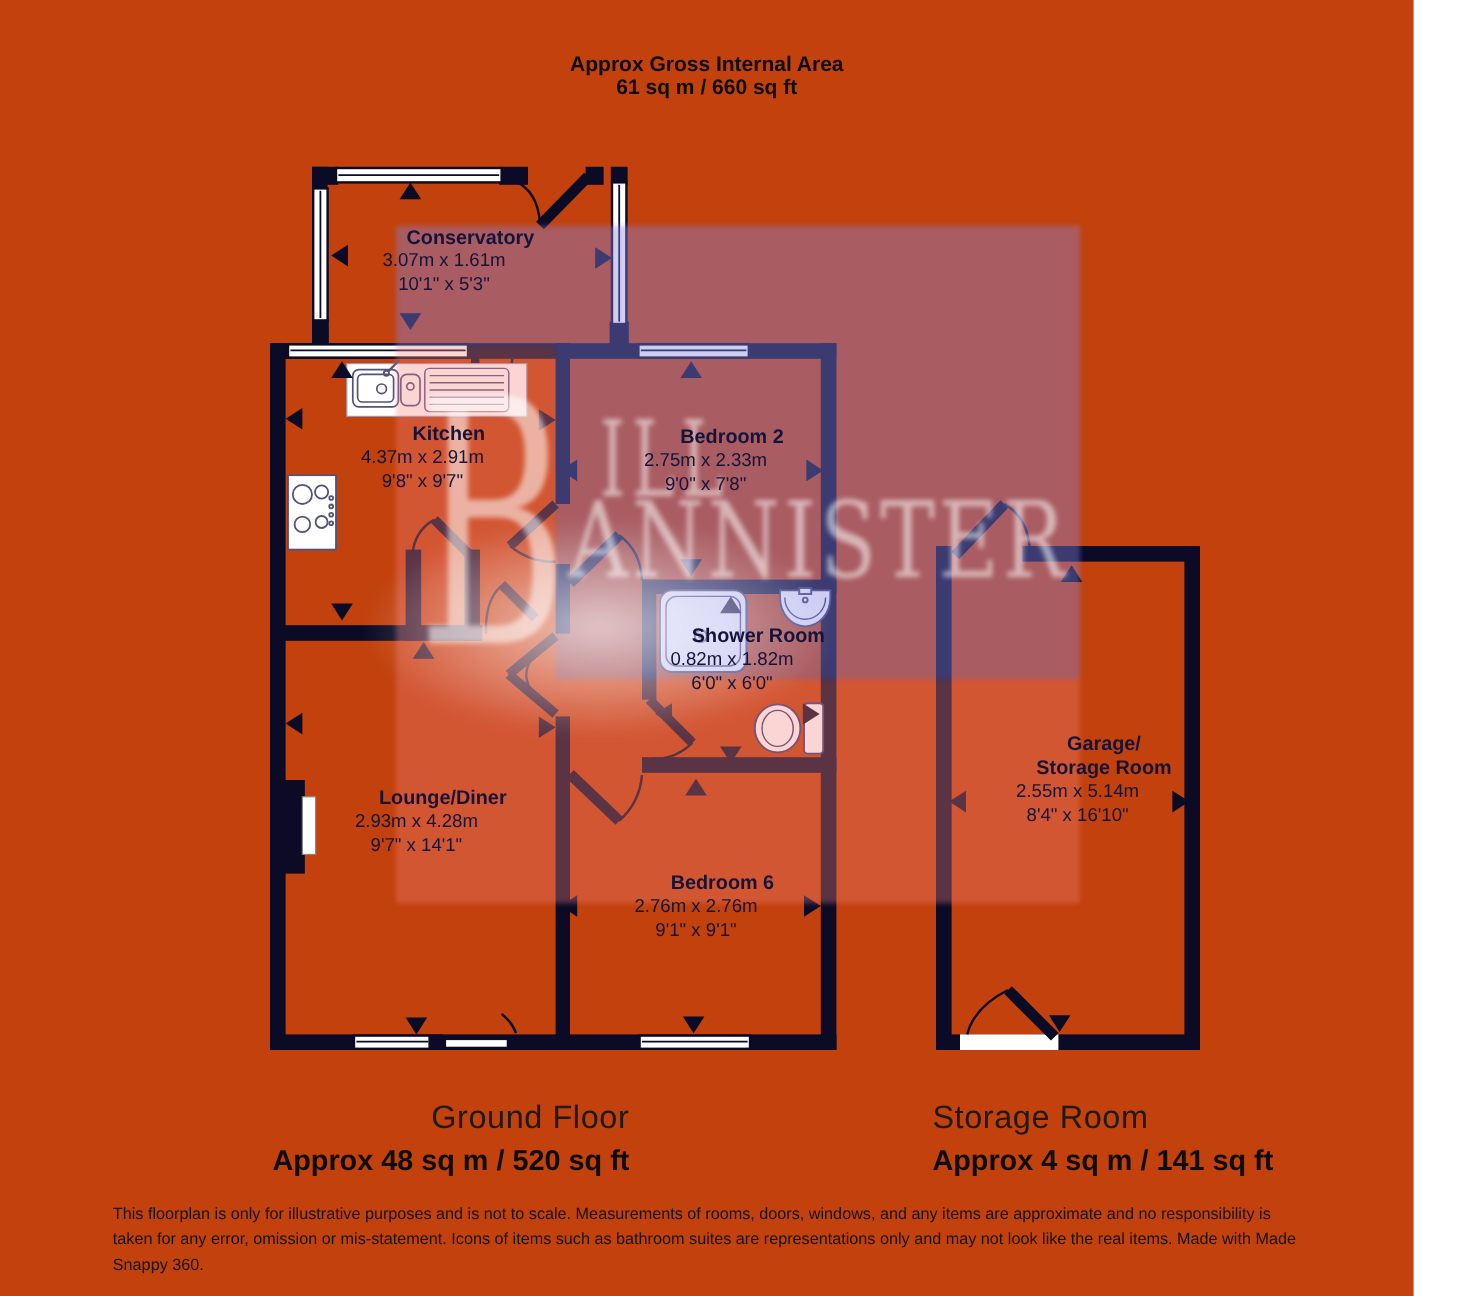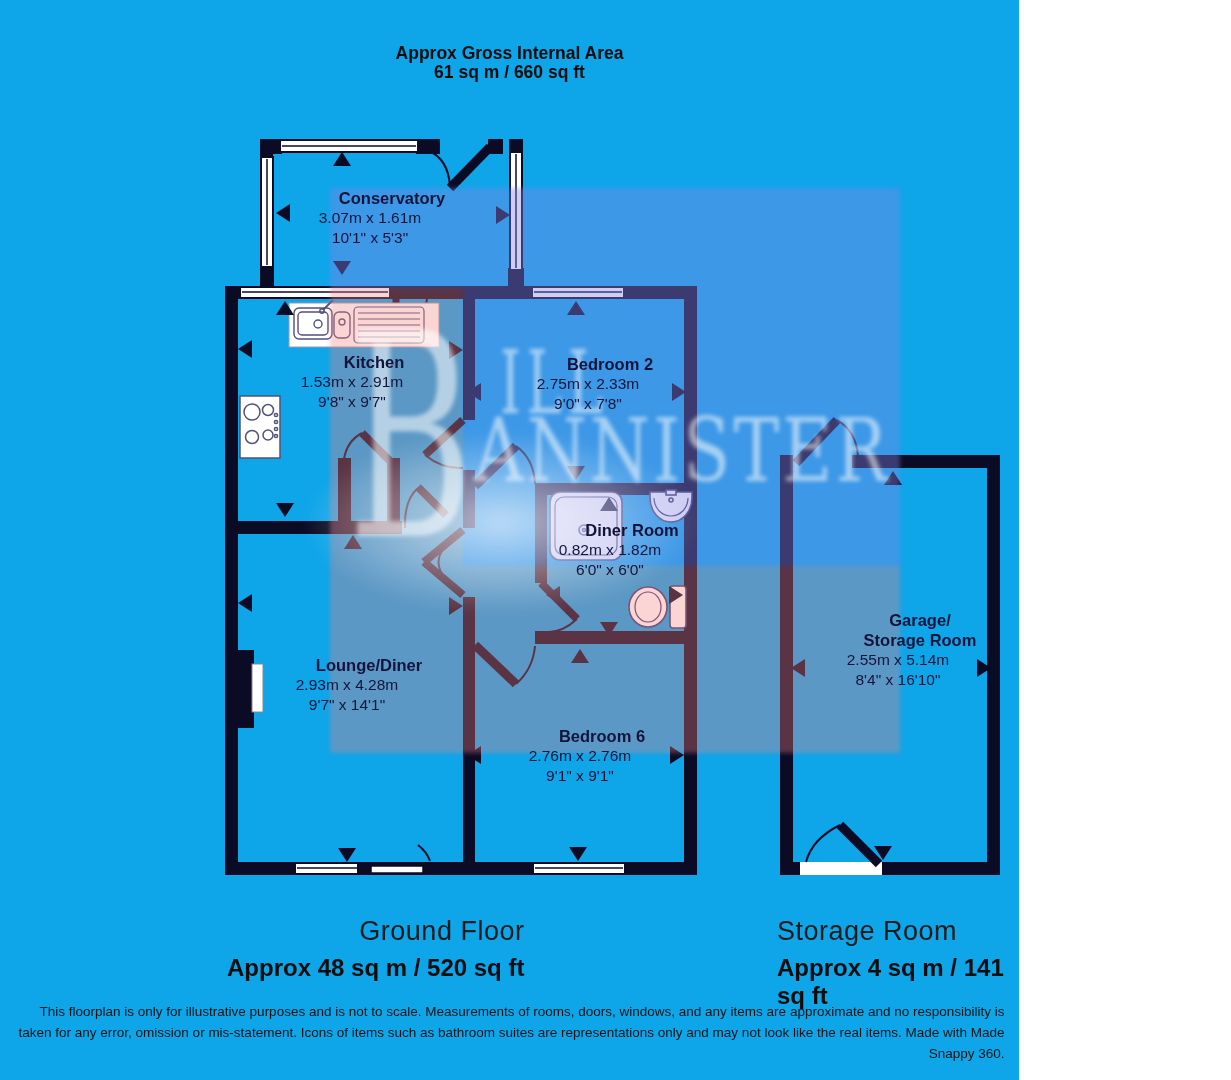--- a/index.html
+++ b/index.html
@@ -1,16 +1,16 @@
 <!DOCTYPE html>
 <html><head>
 <meta charset="utf-8">
 <style>
   html,body{margin:0;padding:0;background:#fff;}
-  #stage{position:relative;width:1019px;height:1080px;background:#0ea5e9;overflow:hidden;
+  #stage{position:relative;width:1178px;height:1080px;background:#c2410c;overflow:hidden;
          font-family:"Liberation Sans",sans-serif;}
   
   .hdr{position:absolute;top:44px;left:50%;transform:translateX(-50%);text-align:center;
        font-weight:bold;font-size:17.5px;line-height:19px;color:#0d0d0d;white-space:nowrap;}
   
   #plan{position:absolute;left:0;top:0;}
   
   .overlays{position:absolute;left:0;top:0;width:1231px;height:1080px;filter:blur(2px);pointer-events:none;}
   .ov-blue{position:absolute;left:330px;top:188px;width:570px;height:378px;
            clip-path:polygon(0 0,100% 0,100% 100%,23.3% 100%,23.3% 26.5%,0 26.5%);}
@@ -29,21 +29,21 @@
   .room-label{position:absolute;width:190px;text-align:center;color:#14143a;
               font-size:15.5px;line-height:20px;}
   .room-label .rname{font-weight:bold;font-size:16.5px;display:block;padding-left:44px;}
   .room-label span{display:block;}
   
   .floorcap{position:absolute;color:#1b1b1b;}
   .floorcap .fname{font-size:27px;font-weight:400;letter-spacing:0.5px;}
   .floorcap .farea{font-size:24px;font-weight:bold;margin-top:7px;color:#0d0d0d;}
   
   .disclaimer{position:absolute;top:1002px;left:50%;transform:translateX(-50%);width:990px;
-              text-align:right;font-size:13.5px;line-height:1.55;color:#141414;}
+              text-align:left;font-size:13.5px;line-height:1.55;color:#141414;}
 </style>
 </head>
 <body>
 
 <div id="stage">
 
   <div class="hdr">
     <span>Approx Gross Internal Area</span><br>
     <span>61 sq m / 660 sq ft</span>
   </div>
@@ -233,30 +233,30 @@
     <div class="wm wm-annister">ANNISTER</div>
   </div>
 
   <div class="room-label" style="left:275px;top:188px;">
     <span class="rname">Conservatory</span>
     <span>3.07m x 1.61m</span>
     <span>10'1" x 5'3"</span>
   </div>
   <div class="room-label" style="left:257px;top:352px;">
     <span class="rname">Kitchen</span>
-    <span>1.53m x 2.91m</span>
+    <span>4.37m x 2.91m</span>
     <span>9'8" x 9'7"</span>
   </div>
   <div class="room-label" style="left:493px;top:354px;">
     <span class="rname">Bedroom 2</span>
     <span>2.75m x 2.33m</span>
     <span>9'0" x 7'8"</span>
   </div>
   <div class="room-label" style="left:515px;top:520px;">
-    <span class="rname">Diner Room</span>
+    <span class="rname">Shower Room</span>
     <span>0.82m x 1.82m</span>
     <span>6'0" x 6'0"</span>
   </div>
   <div class="room-label" style="left:252px;top:655px;">
     <span class="rname">Lounge/Diner</span>
     <span>2.93m x 4.28m</span>
     <span>9'7" x 14'1"</span>
   </div>
   <div class="room-label" style="left:485px;top:726px;">
     <span class="rname">Bedroom 6</span>

